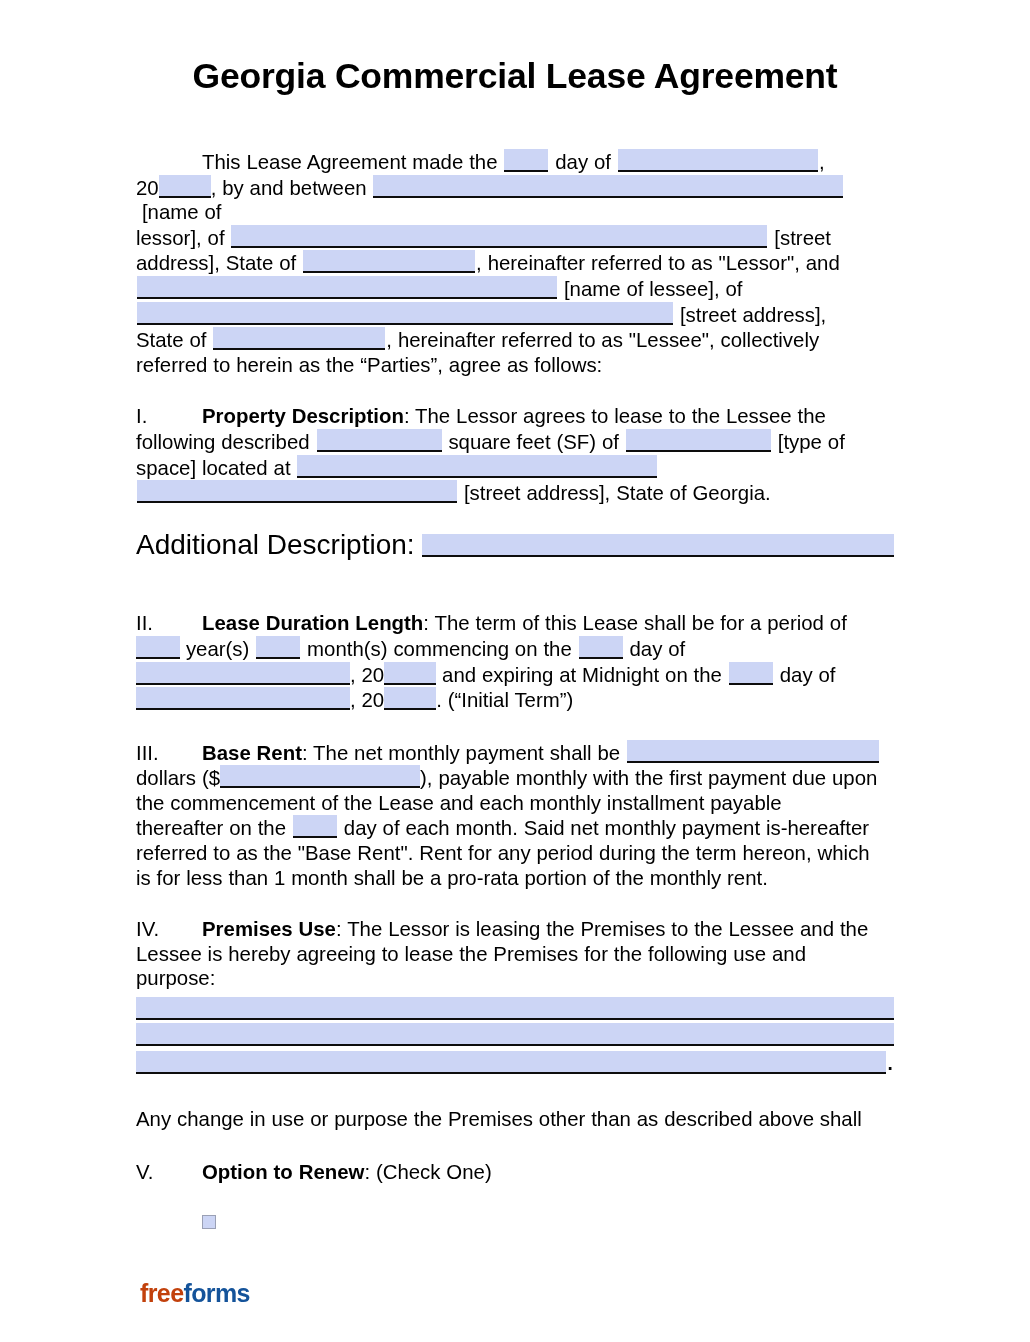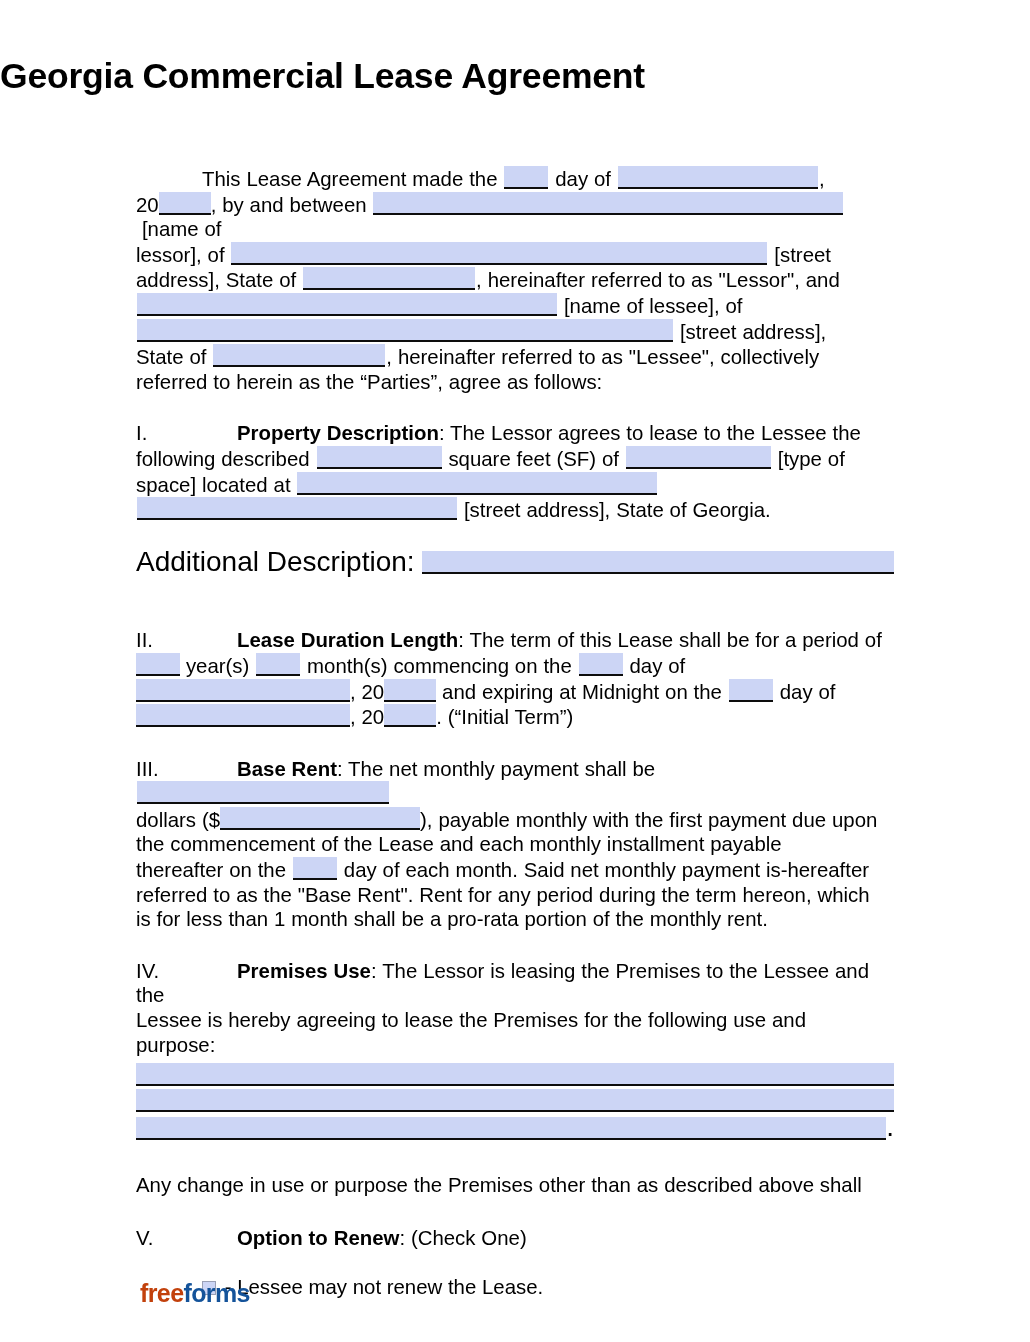--- a/index.html
+++ b/index.html
@@ -24,49 +24,49 @@
     background: #ffffff;
     overflow: hidden;
   }
 
   
   .doc-title {
     position: absolute;
     top: 57px;
     left: 0;
     width: 1030px;
-    text-align: left;
+    text-align: center;
     font-size: 35.5px;
     font-weight: bold;
     letter-spacing: -0.2px;
     line-height: 1.1;
   }
 
   
   .body-col {
     position: absolute;
     left: 136px;
-    top: 166px;
+    top: 149px;
     width: 758px;
   }
 
   .para {
     font-size: 20.4px;
     line-height: 24.6px;
     text-align: left;
     margin: 0;
     word-spacing: 0.2px;
   }
   .para.indent-first {
     text-indent: 66px;
   }
   .gap-md { height: 24px; }
   .gap-lg { height: 27px; }
 
-  .bold { font-weight: bold; margin-left: 35px; }
+  .bold { font-weight: bold; }
 
   
   .fld {
     display: inline-block;
     background: #ccd5f5;
     border-bottom: 2.5px solid #0d0d0d;
     vertical-align: -3px;
     height: 21px;
     margin: 0 1px;
   }
@@ -193,19 +193,19 @@
 
     <p class="para"><span>Any change in use or purpose the Premises other than as described above shall</span><br></p>
 
     <div class="gap-lg"></div>
     <div style="height:2px"></div>
 
     <p class="para"><span class="sec-num">V.</span><span class="bold">Option to Renew</span><span>: (Check One)</span></p>
 
     <div class="gap-md"></div>
 
-    <div class="chk-row"><span class="checkbox"></span>&nbsp;<span>- Lessee may not renew the Lease.</span></div>
+    <div class="chk-row"><span class="checkbox"></span>&nbsp;</div>
 
   </div>
 
   <div class="footer-logo"><span class="logo-free">free</span><span class="logo-forms">forms</span></div>
 
 </div>
 
 </body></html>

